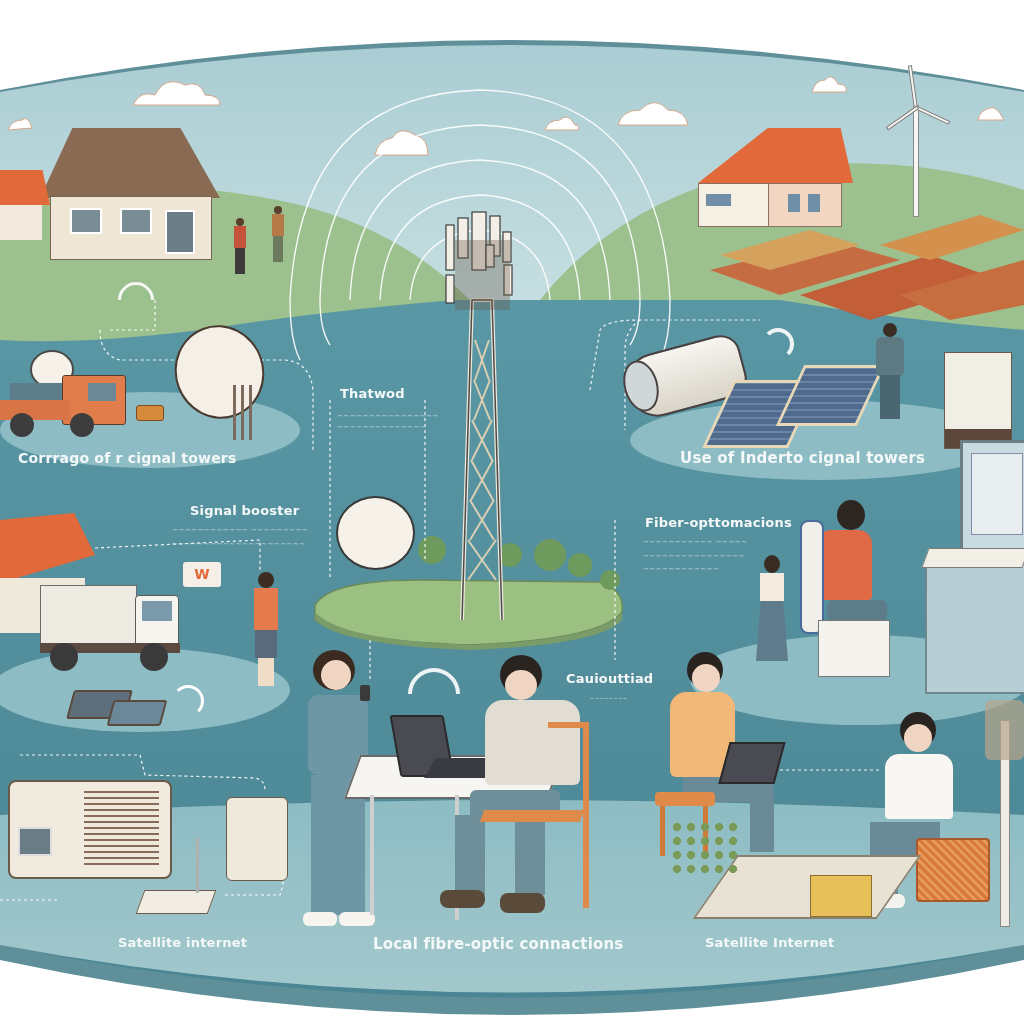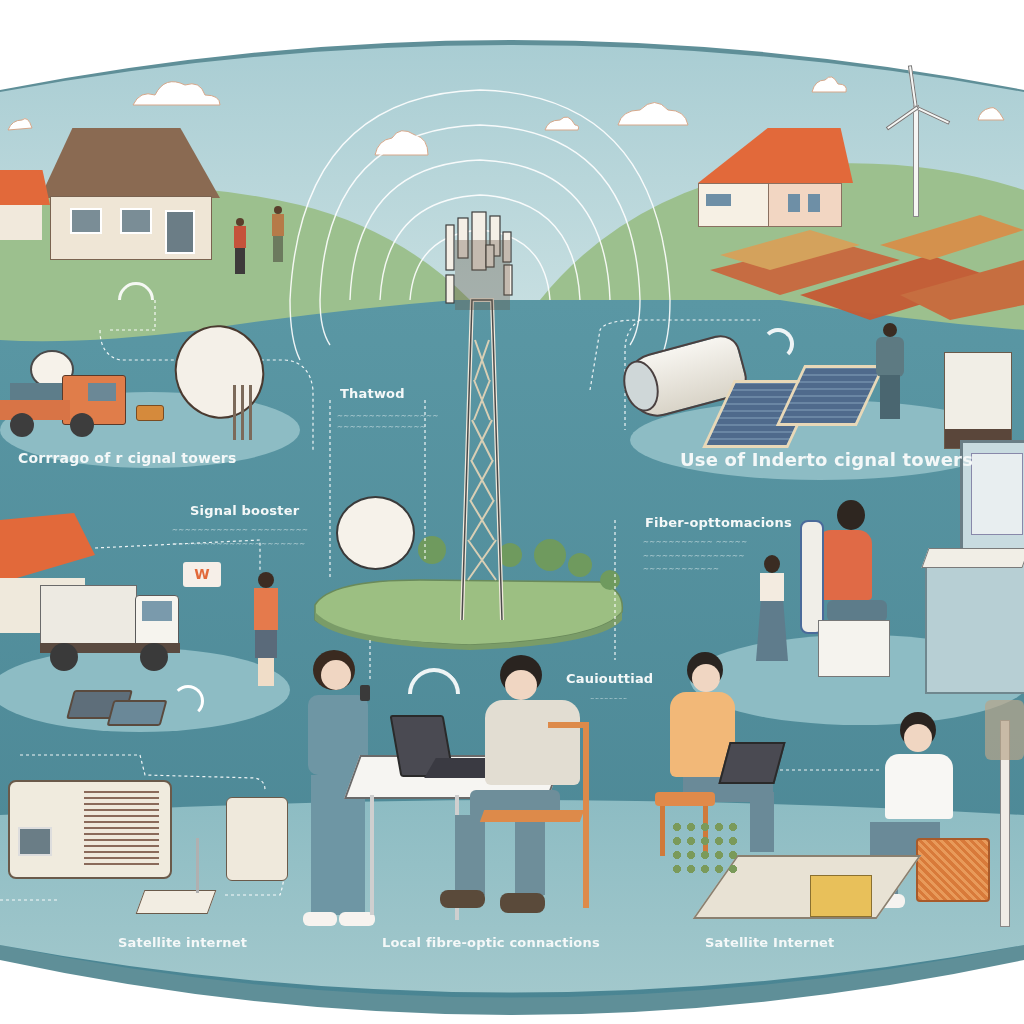--- a/index.html
+++ b/index.html
@@ -301,33 +301,33 @@
 
 <div class="abs" style="left:715px;top:855px;width:180px;height:60px;background:#e8e2d4;border:2px solid #8a8070;transform:skewX(-35deg);"></div>
 <div class="abs" style="left:810px;top:875px;width:60px;height:40px;background:#e8c05a;border:1px solid #8a7030;"></div>
 
 <div class="abs" style="left:1000px;top:720px;width:8px;height:205px;background:#efece6;border:1px solid #888;"></div>
 <div class="abs" style="left:985px;top:700px;width:39px;height:60px;background:#b8a58a;opacity:0.7;border-radius:6px;"></div>
 
 <div class="abs" style="left:670px;top:820px;width:70px;height:55px;background:radial-gradient(circle,#7a9a5a 0 40%,transparent 41%) 0 0/14px 14px;"></div>
 
 <div class="label" style="left:18px;top:450px;font-size:14px;">Corrrago of r cignal towers</div>
-<div class="label" style="left:680px;top:449px;font-size:18px;text-align:right;">Use of Inderto cignal towers</div>
+<div class="label" style="left:680px;top:449px;font-size:15px;text-align:right;">Use of Inderto cignal towers</div>
 
 <div class="label" style="left:340px;top:386px;font-size:13px;">Thatwod</div>
 <div class="sublabel" style="left:337px;top:412px;">~~~~~~~~~~~~~~~~</div>
 <div class="sublabel" style="left:337px;top:423px;">~~~~~~~~~~~~~~</div>
 
 <div class="label" style="left:190px;top:503px;font-size:13px;">Signal booster</div>
 <div class="sublabel" style="left:172px;top:526px;">~~~~~~~~~~~~ ~~~~~~~~~</div>
 <div class="sublabel" style="left:172px;top:540px;">~~~~~~~~~~~~~~~~~~~~~</div>
 
 <div class="label" style="left:645px;top:515px;font-size:13px;">Fiber-opttomacions</div>
 <div class="sublabel" style="left:643px;top:538px;">~~~~~~~~~~~ ~~~~~</div>
 <div class="sublabel" style="left:643px;top:552px;">~~~~~~~~~~~~~~~~</div>
 <div class="sublabel" style="left:643px;top:565px;">~~~~~~~~~~~~</div>
 
 <div class="label" style="left:566px;top:671px;font-size:13px;">Cauiouttiad</div>
 <div class="sublabel" style="left:590px;top:695px;font-size:5px;">~~~~~~~~</div>
 
 <div class="label" style="left:118px;top:935px;font-size:13px;">Satellite internet</div>
-<div class="label" style="left:382px;top:935px;font-size:13px;">Local fibre-optic connactions</div>
+<div class="label" style="left:373px;top:935px;font-size:15px;">Local fibre-optic connactions</div>
 <div class="label" style="left:705px;top:935px;font-size:13px;">Satellite Internet</div>
 
 </body></html>

